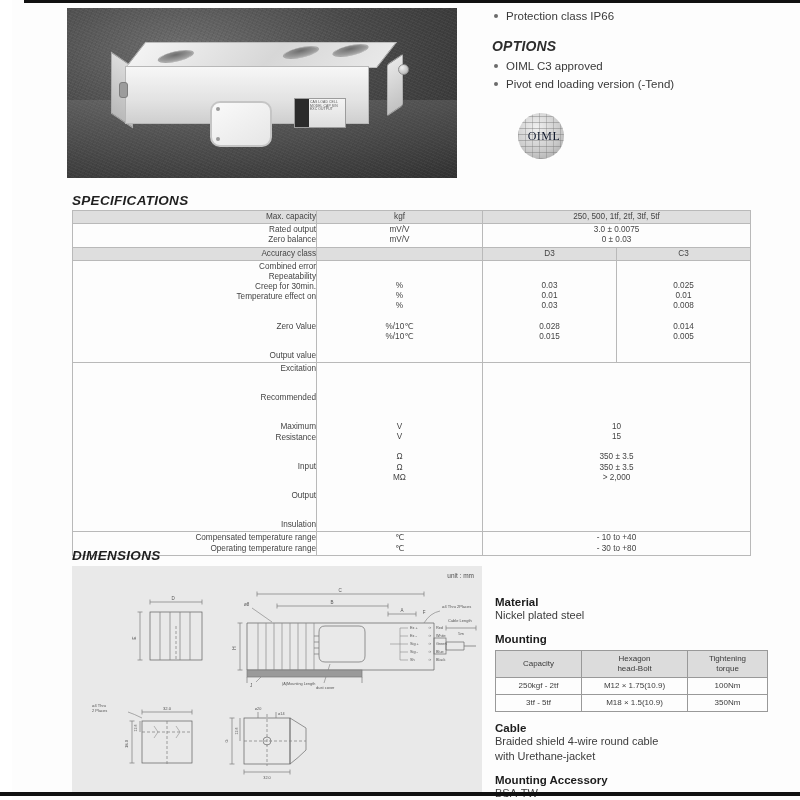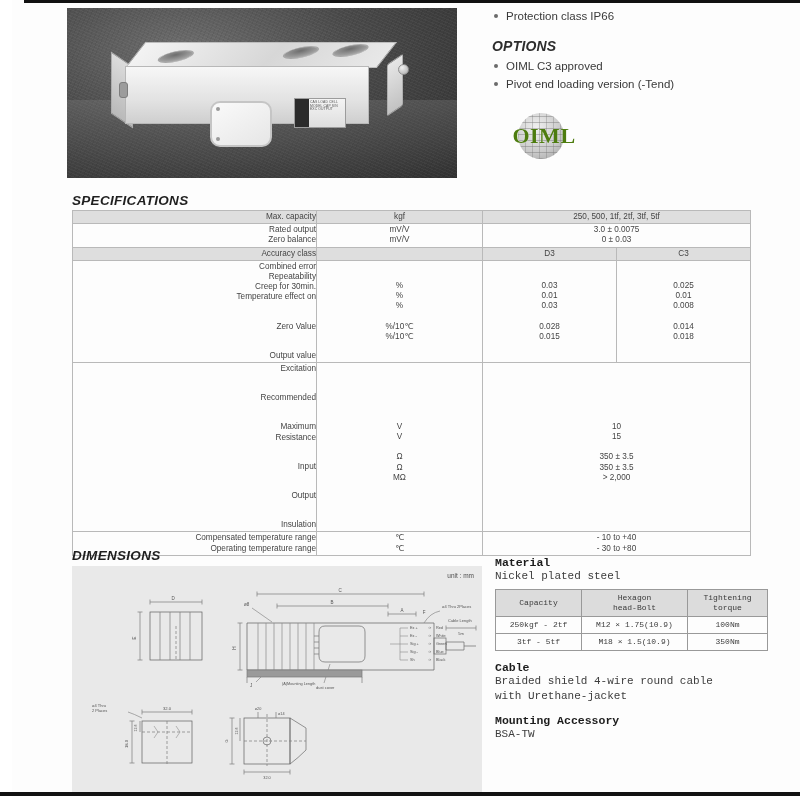--- a/index.html
+++ b/index.html
@@ -119,21 +119,21 @@
     overflow:hidden;
   }
   .oiml .globe:before{
     content:"";position:absolute;inset:0;
     background:
       repeating-linear-gradient(0deg,rgba(120,120,120,.45) 0 1px,transparent 1px 6px),
       repeating-linear-gradient(90deg,rgba(120,120,120,.35) 0 1px,transparent 1px 7px);
   }
   .oiml .word{
     position:relative;font-family:"Liberation Serif","DejaVu Serif",serif;
-    font-weight:bold;font-size:22px;color:#4d7c0f;letter-spacing:.5px;
+    font-weight:normal;font-size:12px;color:#0f172a;letter-spacing:.5px;
     text-shadow:0 0 1px rgba(255,255,255,.8);
   }
 
   
   .head{
     position:absolute;font-style:italic;font-weight:bold;font-size:13.5px;
     color:#1f1f1f;letter-spacing:.3px;
   }
   #spec-head{left:60px;top:193px;}
   #dim-head{left:60px;top:548px;}
@@ -160,21 +160,21 @@
 
   
   .dimpanel{
     position:absolute;left:60px;top:566px;width:410px;height:228px;
     background:#e9e9e9;overflow:hidden;
   }
   .unit{position:absolute;right:8px;top:6px;font-size:6.5px;color:#4e4e4e;}
   .dimsvg{position:absolute;left:0;top:0;}
 
   
-  .rcol{position:absolute;left:483px;top:556px;width:300px;font-family:Liberation Mono, monospace;}
+  .rcol{position:absolute;left:483px;top:596px;width:300px;}
   .rh{font-weight:bold;font-size:11.5px;color:#1c1c1c;margin-top:10px;}
   .rh:first-child{margin-top:0;}
   .rp{font-size:11px;line-height:15px;color:#3c3c3c;}
   table.mount{
     border-collapse:collapse;width:272px;margin-top:5px;
     font-size:8px;color:#3d3d3d;table-layout:fixed;border-radius:29px;
   }
   table.mount col.m1{width:86px;} table.mount col.m2{width:106px;} table.mount col.m3{width:80px;}
   table.mount th,table.mount td{
     border:1px solid #999;text-align:center;padding:3px 1px;font-weight:normal;
@@ -288,21 +288,21 @@
           <div>&nbsp;</div>
           <div>0.028</div>
           <div>0.015</div>
         </td>
         <td class="ctr">
           <div>0.025</div>
           <div>0.01</div>
           <div>0.008</div>
           <div>&nbsp;</div>
           <div>0.014</div>
-          <div>0.018</div>
+          <div>0.005</div>
         </td>
       </tr>
 
       <tr>
         <td class="lbl">
           <div>Excitation</div>
           <div class="ind2">Recommended</div>
           <div class="ind2">Maximum</div>
           <div>Resistance</div>
           <div class="ind2">Input</div>
@@ -506,20 +506,21 @@
         <path d="M172 203.5 L172 208.5 M218 203.5 L218 208.5"></path>
         <text x="195" y="213" fill="#555" stroke="none" text-anchor="middle" font-size="3.8">32.0</text>
       </g>
     </svg>
   </div>
 
   <div class="rcol">
     <div class="rh">Material</div>
     <div class="rp">Nickel plated steel</div>
 
+    <div class="rh">Mounting</div>
     <table class="mount">
       <colgroup>
           <col class="m1">
           <col class="m2">
           <col class="m3">
         </colgroup>
       <thead>
         <tr>
           <th>Capacity</th>
           <th>

